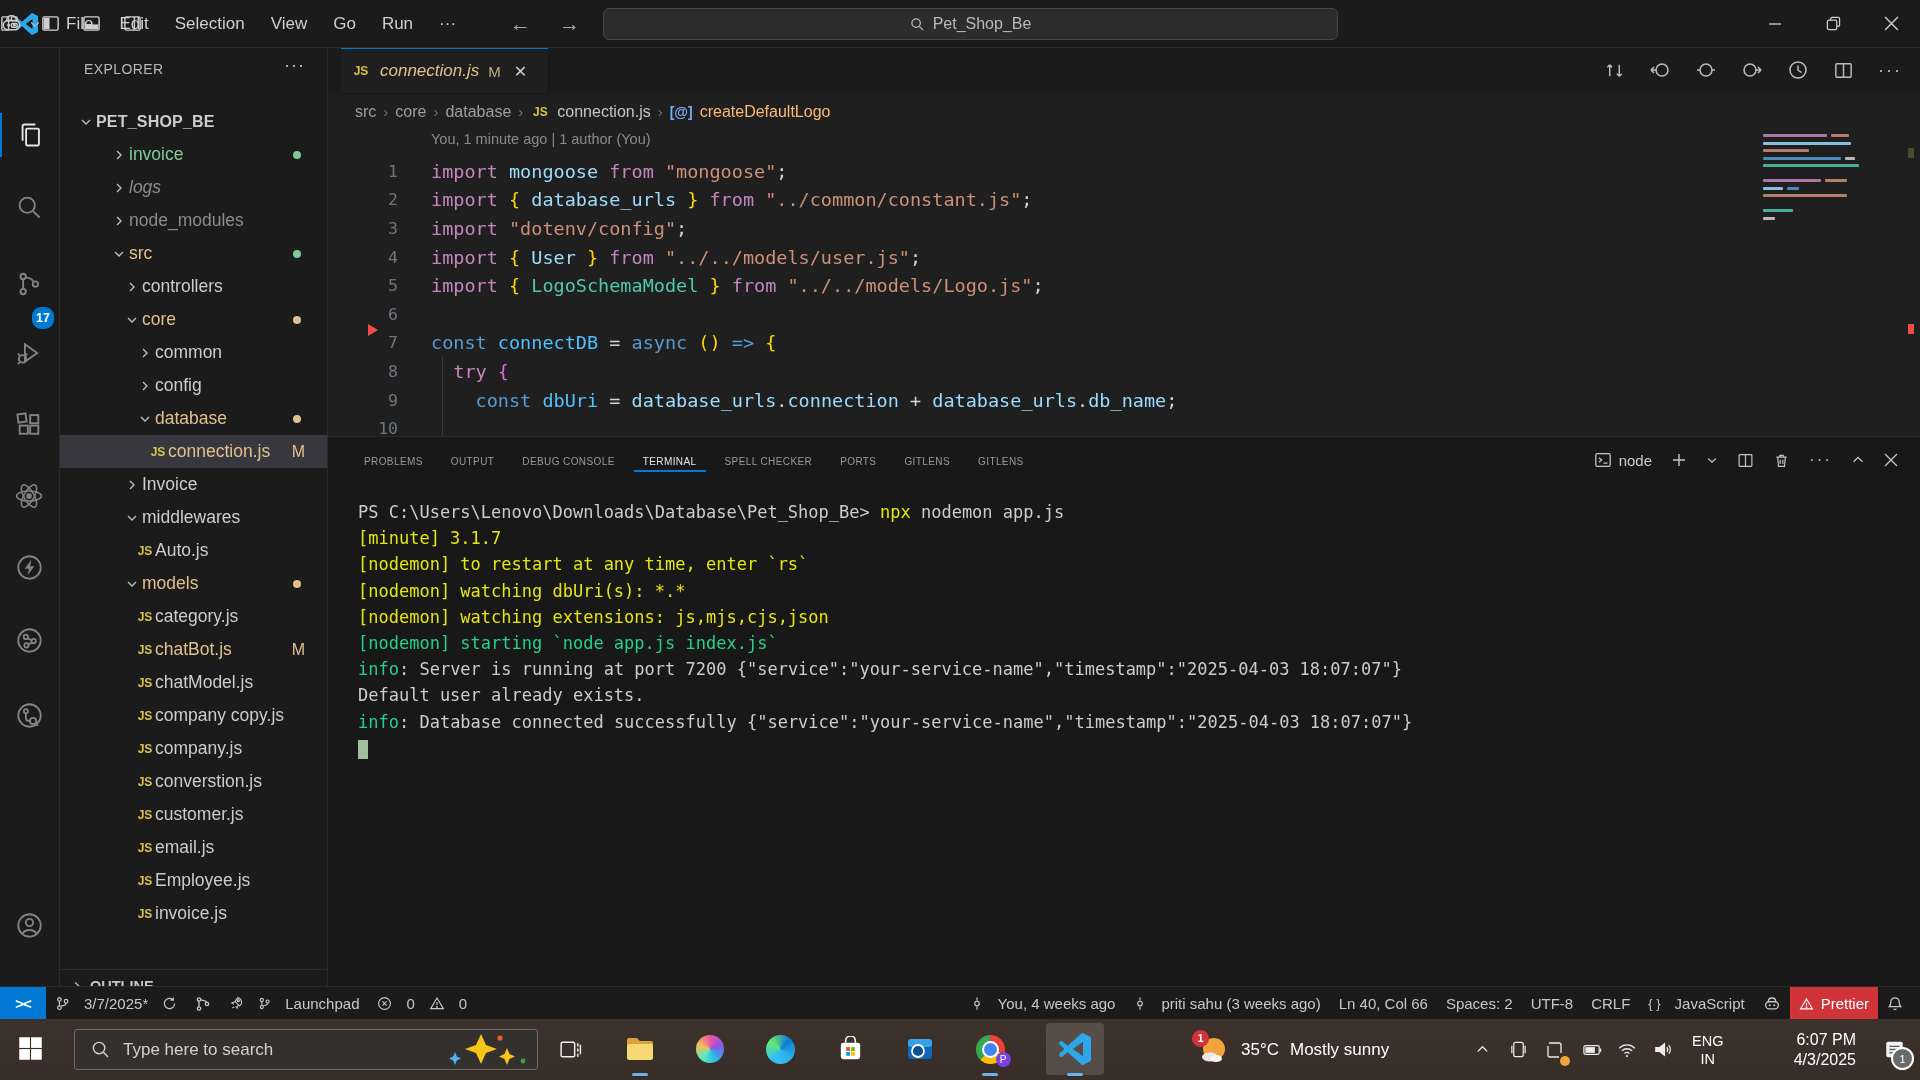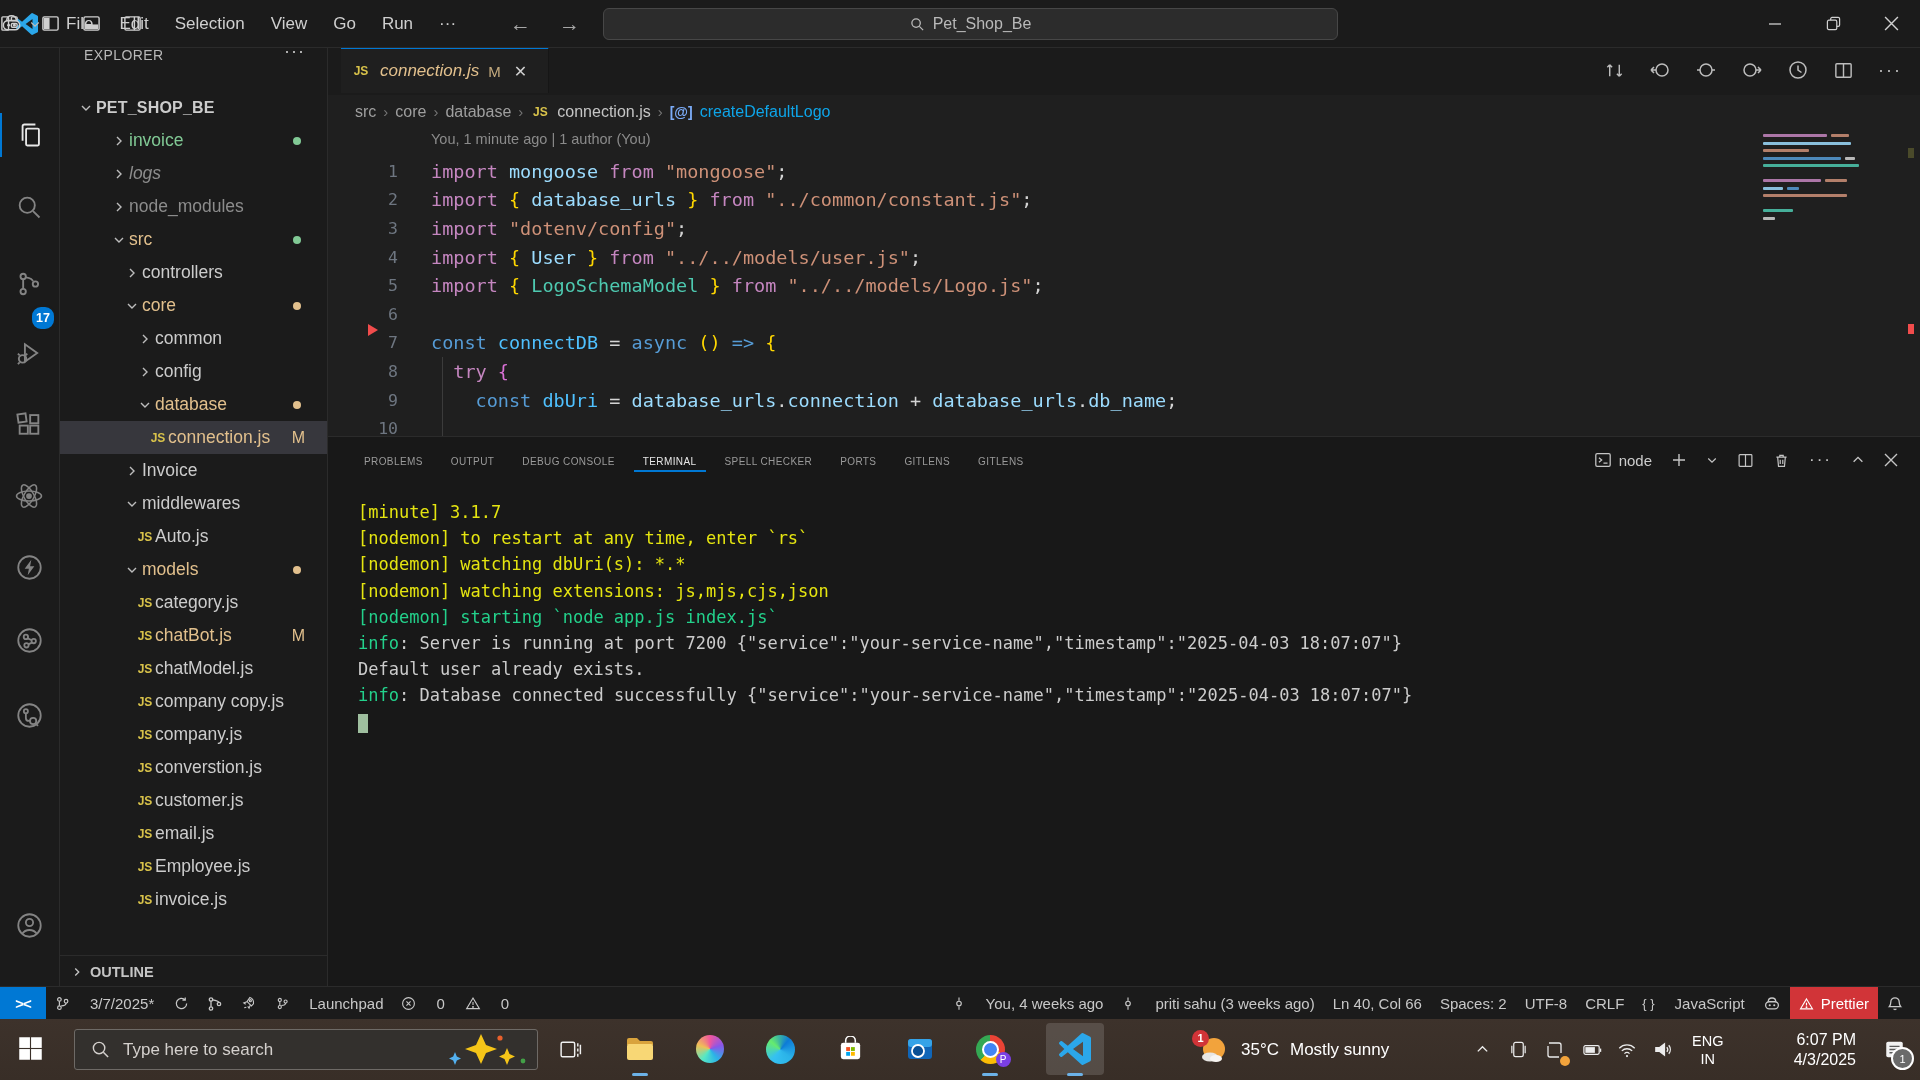--- a/index.html
+++ b/index.html
@@ -18,21 +18,21 @@
   .layout-group{left:1566}
   .win-controls{right:0;gap:0}
   .win-btn{width:58px;height:47px;display:flex;align-items:center;justify-content:center;color:#d0d0d0}
   
   .activitybar{position:absolute;left:0;top:47px;width:59px;bottom:94px;background:#1b1b1b;border-right:1px solid #2b2b2b;z-index:20}
   .act-icon{position:absolute;left:0;width:58px;height:52px;display:flex;align-items:center;justify-content:center;color:#848484}
   .act-icon.active{color:#e7e7e7}
   .act-indicator{position:absolute;left:0;top:66px;width:2px;height:44px;background:#0078d4}
   .scm-badge{position:absolute;left:30px;top:258px;min-width:22px;height:22px;border-radius:11px;background:#0078d4;color:#fff;font-size:12.5px;font-weight:bold;display:flex;align-items:center;justify-content:center;border:2px solid #1b1b1b;z-index:2}
   
-  .sidebar{position:absolute;left:60px;top:33px;width:267px;bottom:94px;background:#1b1b1b;border-right:1px solid #2b2b2b;overflow:hidden;z-index:10}
+  .sidebar{position:absolute;left:60px;top:47px;width:267px;bottom:94px;background:#1b1b1b;border-right:1px solid #2b2b2b;overflow:hidden;z-index:10}
   .sb-header{position:absolute;left:0;top:0;height:44px;right:0;display:flex;align-items:center}
   .sb-title{margin-left:24px;font-size:14px;letter-spacing:.4px;color:#b9b9b9}
   .sb-more{position:absolute;right:22px;top:8px;font-size:18px;color:#c5c5c5;letter-spacing:1px}
   .tree{position:absolute;left:0;top:58px;right:0;height:864px;overflow:hidden}
   .trow{position:relative;height:33px;display:flex;align-items:center;font-size:17.5px;color:#cccccc}
   .trow.selected{background:#37373d}
   .trow .marker{width:20px;display:flex;justify-content:center;flex:none}
   .jsicon{color:#d8c24a;font-weight:bold;font-size:12px;font-style:normal;flex:none;width:20px;text-align:center}
   .c-green{color:#81c995}.c-gray{color:#8c8c8c}.c-mod{color:#e2c08d}.c-def{color:#cccccc}
   .c-root{color:#cccccc;font-weight:bold;font-size:16px;letter-spacing:.2px}
@@ -70,21 +70,21 @@
   .ptab{padding:5px 9px 3px 9px;font-size:10px;letter-spacing:.4px;color:#9a9a9a;border-bottom:2px solid transparent}
   .ptab.active{color:#e7e7e7;border-bottom:2px solid #0078d4}
   .panel-actions{position:absolute;right:22px;top:13px;display:flex;gap:19px;align-items:center;color:#c5c5c5;font-size:15px}
   .term-name{display:flex;align-items:center;gap:7px;color:#cccccc}
   .term{position:absolute;left:30px;top:62px;right:20px;bottom:0}
   .tline{height:26.2px;display:flex;align-items:center;font-family:"DejaVu Sans Mono",monospace;font-size:17px;white-space:pre;color:#cccccc}
   .term .tk-fg{color:#cccccc}.tk-yel{color:#e5e510}.tk-grn{color:#23d18b}
   .term-cursor{width:10px;height:19px;background:#9fbf9f;margin-top:4px}
   
   .statusbar{position:absolute;left:0;right:0;top:986px;height:33px;background:#1b1b1b;border-top:1px solid #2b2b2b;display:flex;align-items:center;font-size:15px;color:#c8c8c8;z-index:25}
-  .sbi{display:flex;align-items:center;gap:20px;padding:0 9px;height:100%}
+  .sbi{display:flex;align-items:center;gap:14px;padding:0 9px;height:100%}
   .remote{width:46px;height:100%;background:#0078d4;color:#fff;display:flex;align-items:center;justify-content:center;font-weight:bold;letter-spacing:-1px;font-size:15px}
   .sb-right{margin-left:auto;display:flex;align-items:center;height:100%;padding-right:8px}
   .prettier{background:#d13438;color:#fff;gap:7px}
   
   .taskbar{position:absolute;left:0;right:0;top:1019px;height:61px;background:linear-gradient(#3d322b,#382e27);z-index:40}
   .start{position:absolute;left:17px;top:16px}
   .tsearch{position:absolute;left:74px;top:10px;width:462px;height:39px;background:#33302d;border:1px solid #6e6a66;border-radius:3px;display:flex;align-items:center;font-size:17px;color:#d4d0cd}
   .tsearch .mag{margin:0 13px 0 16px}
   .sparkles{position:absolute;left:368px;top:2px;width:90px;height:34px}
   .tk-btn{position:absolute;top:2px;width:56px;height:56px;display:flex;align-items:center;justify-content:center}
@@ -526,21 +526,21 @@
     <span>src</span>
       <span class="crumb-sep">›</span>
     <span>core</span>
       <span class="crumb-sep">›</span>
     <span>database</span>
       <span class="crumb-sep">›</span>
     <span class="jsicon">JS</span>
     <span style="color:#c5c5c5">connection.js</span>
       <span class="crumb-sep">›</span>
     <span class="sym-icon">[@]</span>
-    <span style="color:#0ea5e9">createDefaultLogo</span>
+    <span style="color:#fdba74">createDefaultLogo</span>
   </div>
   <div class="editor">
     <div class="codelens">You, 1 minute ago | 1 author (You)</div>
     <div class="code" id="code">
         <div class="cline"><span class="lnum">1</span><span class="ctext"><span class="tk-kw">import</span><span class="tk-fg"> </span><span class="tk-var">mongoose</span><span class="tk-fg"> </span><span class="tk-kw">from</span><span class="tk-fg"> </span><span class="tk-str">"mongoose"</span><span class="tk-fg">;</span></span></div>
         <div class="cline"><span class="lnum">2</span><span class="ctext"><span class="tk-kw">import</span><span class="tk-fg"> </span><span class="tk-brk1">{</span><span class="tk-fg"> </span><span class="tk-var">database_urls</span><span class="tk-fg"> </span><span class="tk-brk1">}</span><span class="tk-fg"> </span><span class="tk-kw">from</span><span class="tk-fg"> </span><span class="tk-str">"../common/constant.js"</span><span class="tk-fg">;</span></span></div>
         <div class="cline"><span class="lnum">3</span><span class="ctext"><span class="tk-kw">import</span><span class="tk-fg"> </span><span class="tk-str">"dotenv/config"</span><span class="tk-fg">;</span></span></div>
         <div class="cline"><span class="lnum">4</span><span class="ctext"><span class="tk-kw">import</span><span class="tk-fg"> </span><span class="tk-brk1">{</span><span class="tk-fg"> </span><span class="tk-var">User</span><span class="tk-fg"> </span><span class="tk-brk1">}</span><span class="tk-fg"> </span><span class="tk-kw">from</span><span class="tk-fg"> </span><span class="tk-str">"../../models/user.js"</span><span class="tk-fg">;</span></span></div>
         <div class="cline"><span class="lnum">5</span><span class="ctext"><span class="tk-kw">import</span><span class="tk-fg"> </span><span class="tk-brk1">{</span><span class="tk-fg"> </span><span class="tk-cls">LogoSchemaModel</span><span class="tk-fg"> </span><span class="tk-brk1">}</span><span class="tk-fg"> </span><span class="tk-kw">from</span><span class="tk-fg"> </span><span class="tk-str">"../../models/Logo.js"</span><span class="tk-fg">;</span></span></div>
         <div class="cline"><span class="lnum">6</span><span class="ctext"></span></div>
@@ -639,20 +639,21 @@
             <path d="M3 10l5-5 5 5"></path>
           </svg>
         </span>
       <span>
           <svg width="14" height="14" viewBox="0 0 14 14" stroke="#c5c5c5" stroke-width="1.4">
             <path d="M1 1l12 12M13 1L1 13"></path>
           </svg>
         </span>
     </div>
     <div class="term" id="term">
+        <div class="tline"><span class="tk-fg">PS C:\Users\Lenovo\Downloads\Database\Pet_Shop_Be&gt; </span><span class="tk-yel">npx</span><span class="tk-fg"> nodemon app.js</span></div>
         <div class="tline"><span class="tk-yel">[minute] 3.1.7</span></div>
         <div class="tline"><span class="tk-yel">[nodemon] to restart at any time, enter `rs`</span></div>
         <div class="tline"><span class="tk-yel">[nodemon] watching dbUri(s): *.*</span></div>
         <div class="tline"><span class="tk-yel">[nodemon] watching extensions: js,mjs,cjs,json</span></div>
         <div class="tline"><span class="tk-grn">[nodemon] starting `node app.js index.js`</span></div>
         <div class="tline"><span class="tk-grn">info</span><span class="tk-fg">: Server is running at port 7200 {"service":"your-service-name","timestamp":"2025-04-03 18:07:07"}</span></div>
         <div class="tline"><span class="tk-fg">Default user already exists.</span></div>
         <div class="tline"><span class="tk-grn">info</span><span class="tk-fg">: Database connected successfully {"service":"your-service-name","timestamp":"2025-04-03 18:07:07"}</span></div>
         <div class="tline"><span class="term-cursor"></span></div>
       </div>

